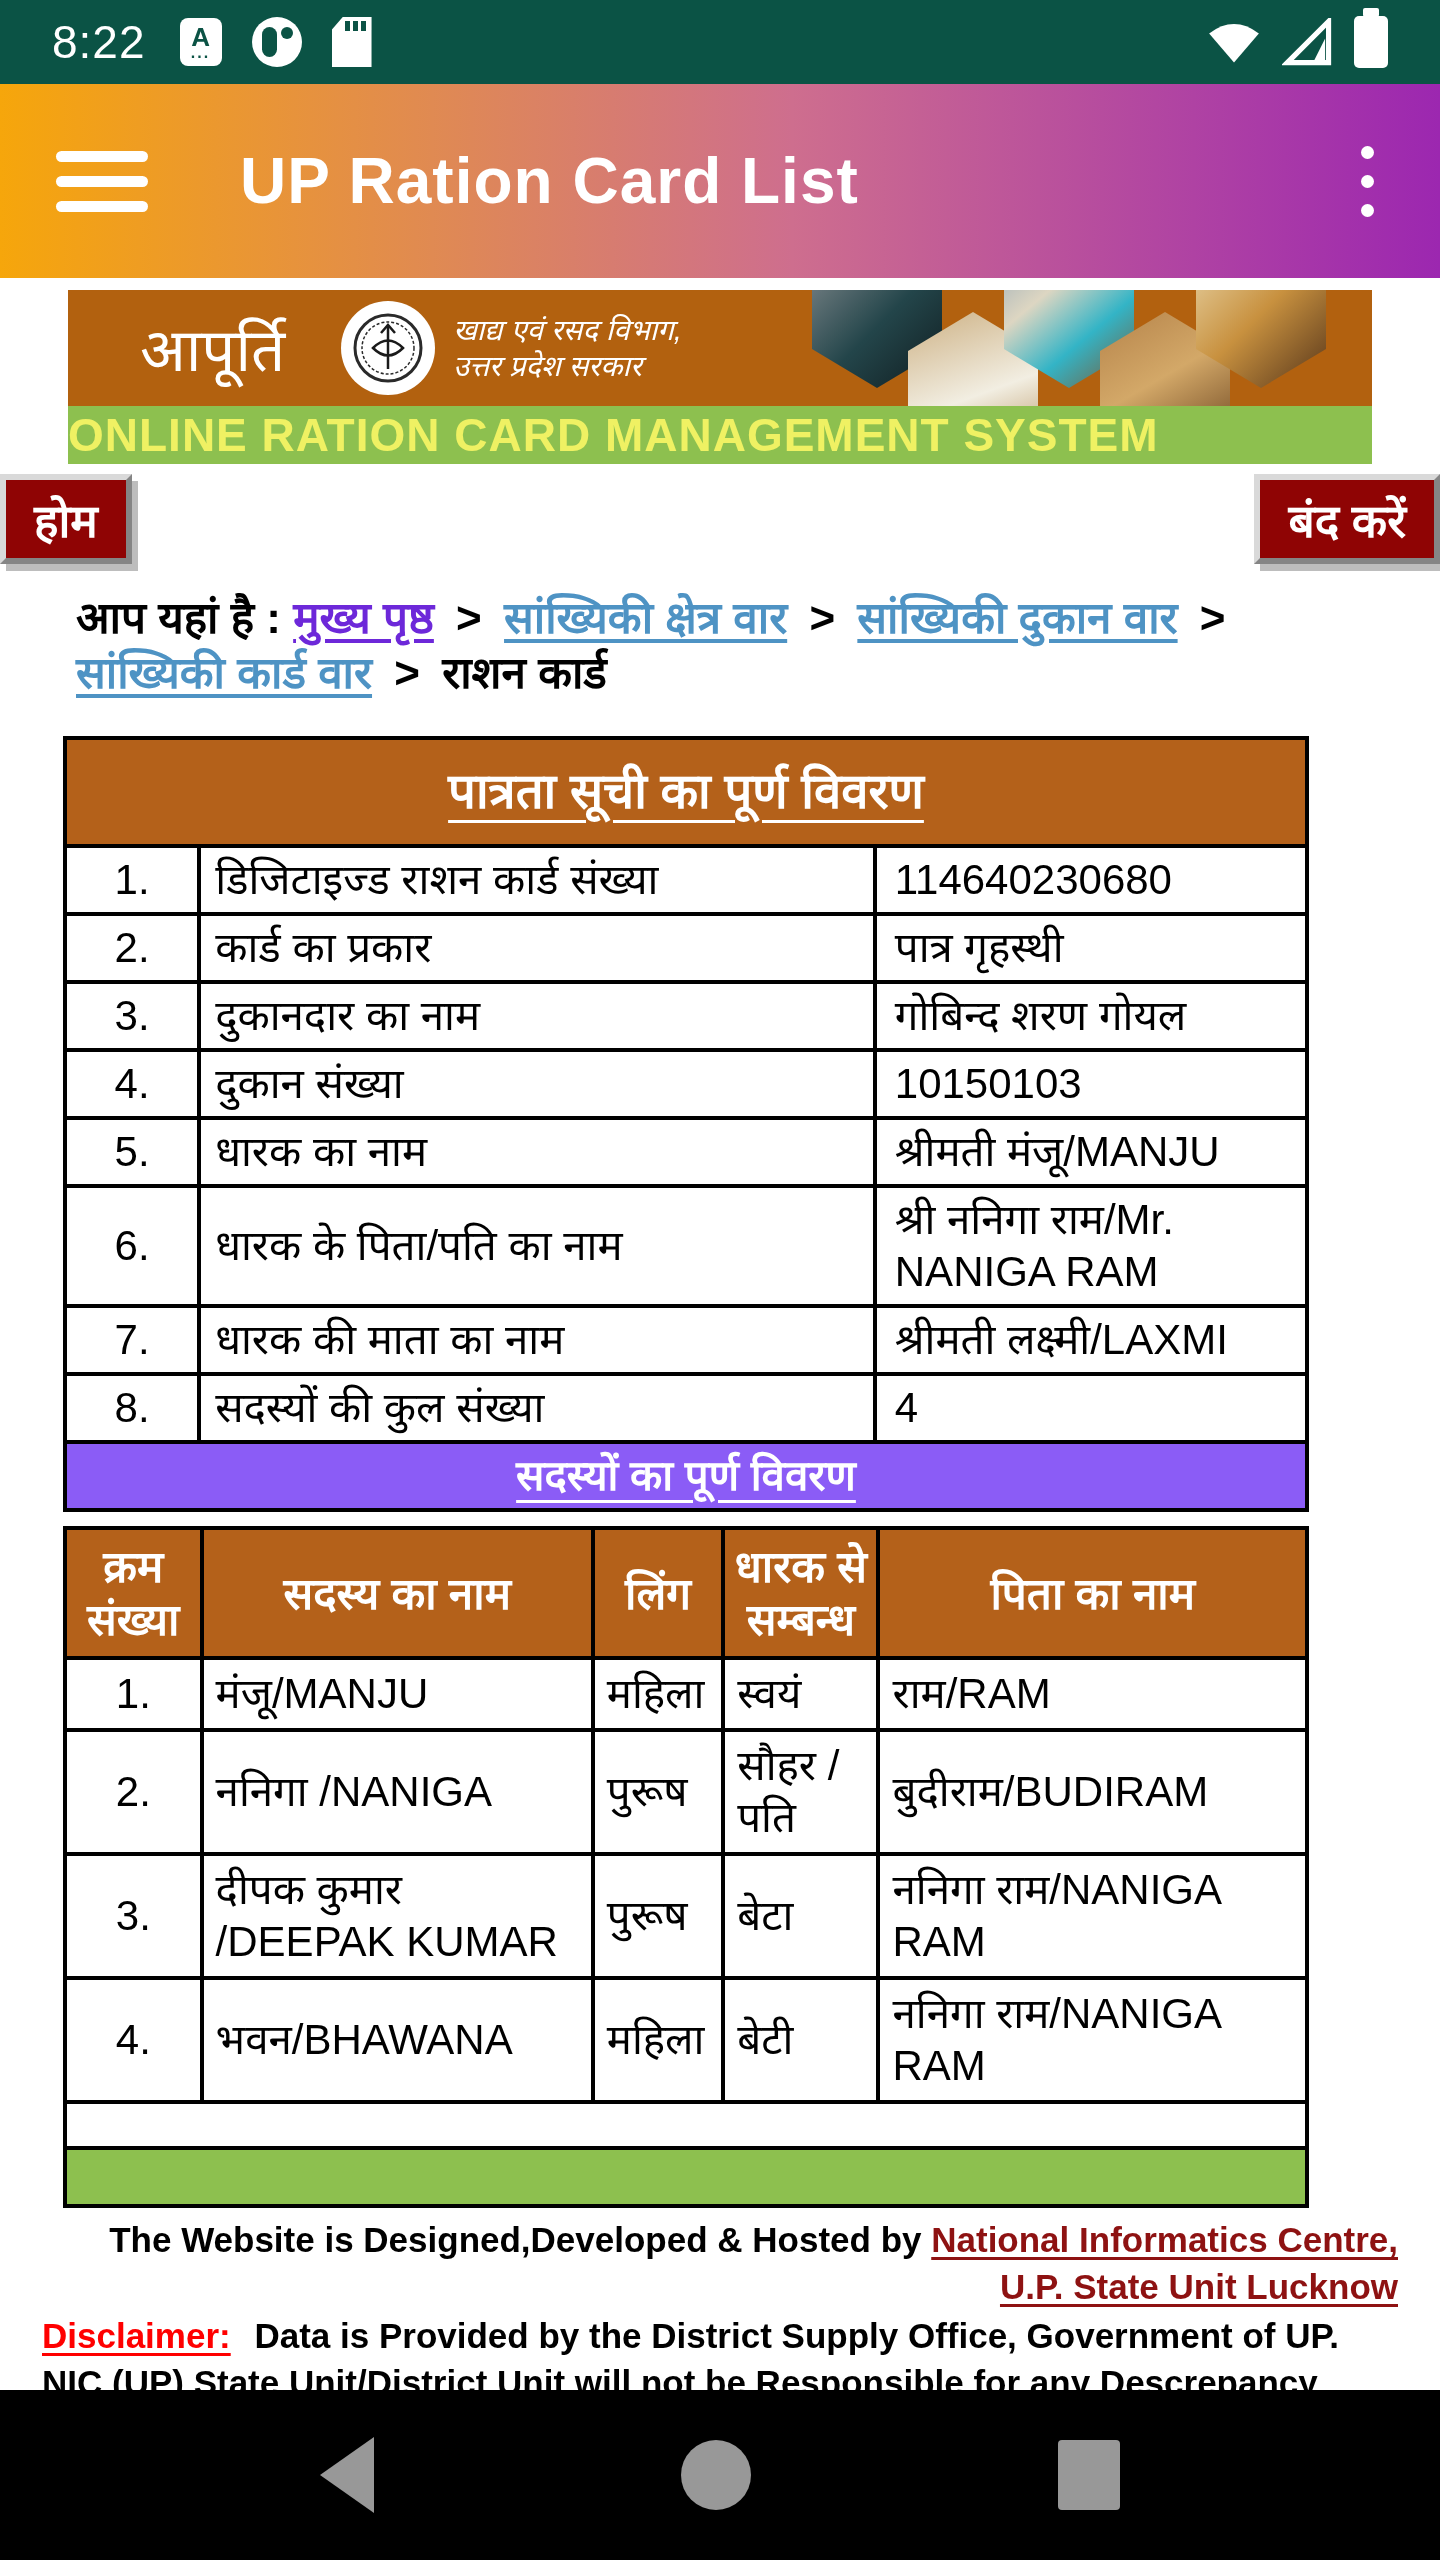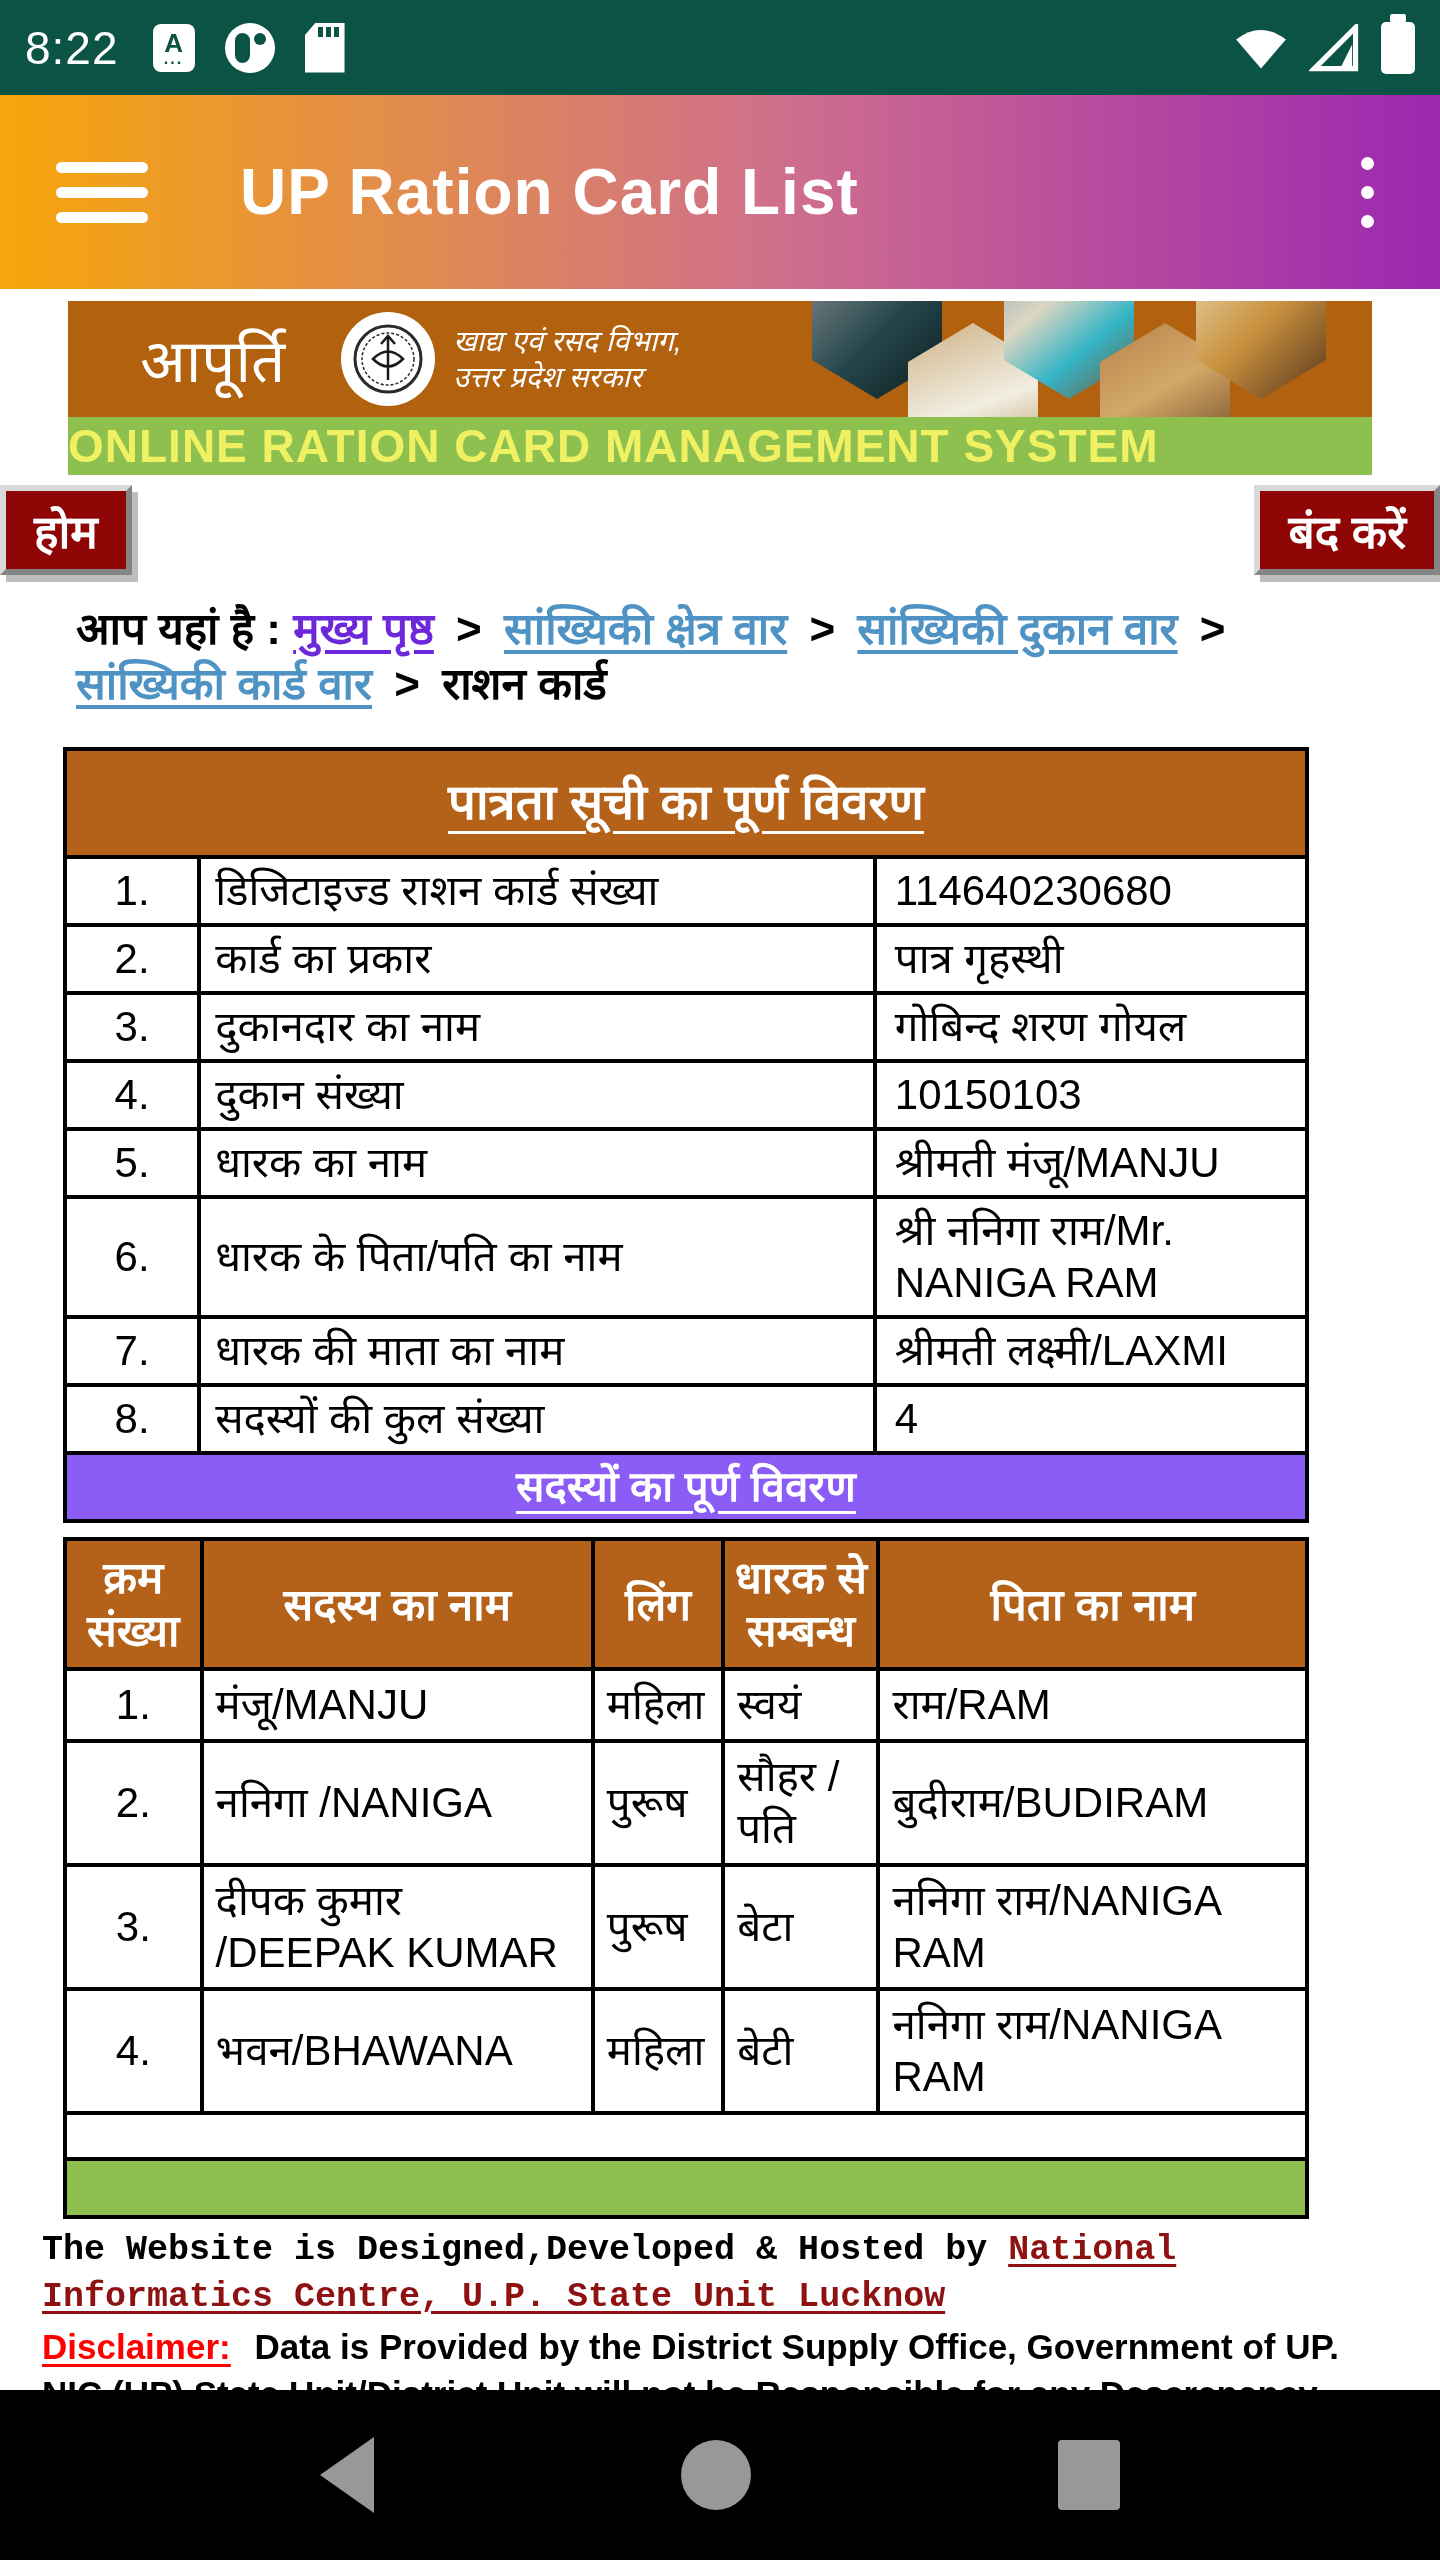--- a/index.html
+++ b/index.html
@@ -5,22 +5,22 @@
   * { margin:0; padding:0; box-sizing:border-box; }
   html,body { width:1440px; height:2560px; }
   body {
     font-family:"Liberation Sans", sans-serif;
     display:flex; flex-direction:column;
     background:#fff; overflow:hidden;
   }
 
   
   .status-bar {
-    height:95px; background:#0B5345; color:#fff;
-    display:flex; align-items:center; padding:0 25px; gap:34px;
+    height:84px; background:#0B5345; color:#fff;
+    display:flex; align-items:center; padding:0 52px; gap:34px;
     flex:0 0 auto;
   }
   .status-time { font-size:46px; font-weight:400; letter-spacing:1px; }
   .sb-left { display:flex; align-items:center; gap:30px; }
   .sb-spacer { flex:1; }
   .sb-right { display:flex; align-items:center; gap:20px; }
   .ic-translate {
     width:42px; height:48px; background:#fff; border-radius:8px;
     display:flex; flex-direction:column; align-items:center; justify-content:center;
     color:#0B5345; font-weight:bold; font-size:26px; line-height:22px;
@@ -106,21 +106,21 @@
   .members th {
     background:#B4611A; color:#fff; font-size:44px; font-weight:bold;
     padding:10px 6px; line-height:53px;
   }
   .members td { font-size:42px; line-height:52px; padding:8px 12px; }
   .members td.sn { text-align:center; }
   .row-empty td { height:46px; padding:0; }
   .row-green td { height:58px; padding:0; background:#8DC04F; }
 
   .footer { margin:8px 42px 0; font-weight:bold; color:#000; }
-  .credit { font-size:35px; line-height:47px; text-align:left;font-family:Liberation Mono, monospace; }
+  .credit { font-size:35px; line-height:47px; text-align:right; }
   .credit a { color:#8E1212; text-decoration:underline; text-underline-offset:5px; cursor:pointer; }
   .disclaimer { font-size:35px; line-height:47px; text-align:left; margin-top:2px; }
   .disc-label { color:#FF0000; text-decoration:underline; text-underline-offset:5px; margin-right:14px; }
 
   
   .nav-bar { height:170px; flex:0 0 auto; background:#000; display:flex; align-items:center; justify-content:center; }
   .nav-inner { width:800px; display:flex; align-items:center; justify-content:space-between; }
   .nav-back { width:0; height:0; border-top:38px solid transparent; border-bottom:38px solid transparent; border-right:54px solid #989898; cursor:pointer; }
   .nav-home { width:70px; height:70px; border-radius:50%; background:#989898; cursor:pointer; }
   .nav-recents { width:62px; height:70px; border-radius:4px; background:#989898; cursor:pointer; }

